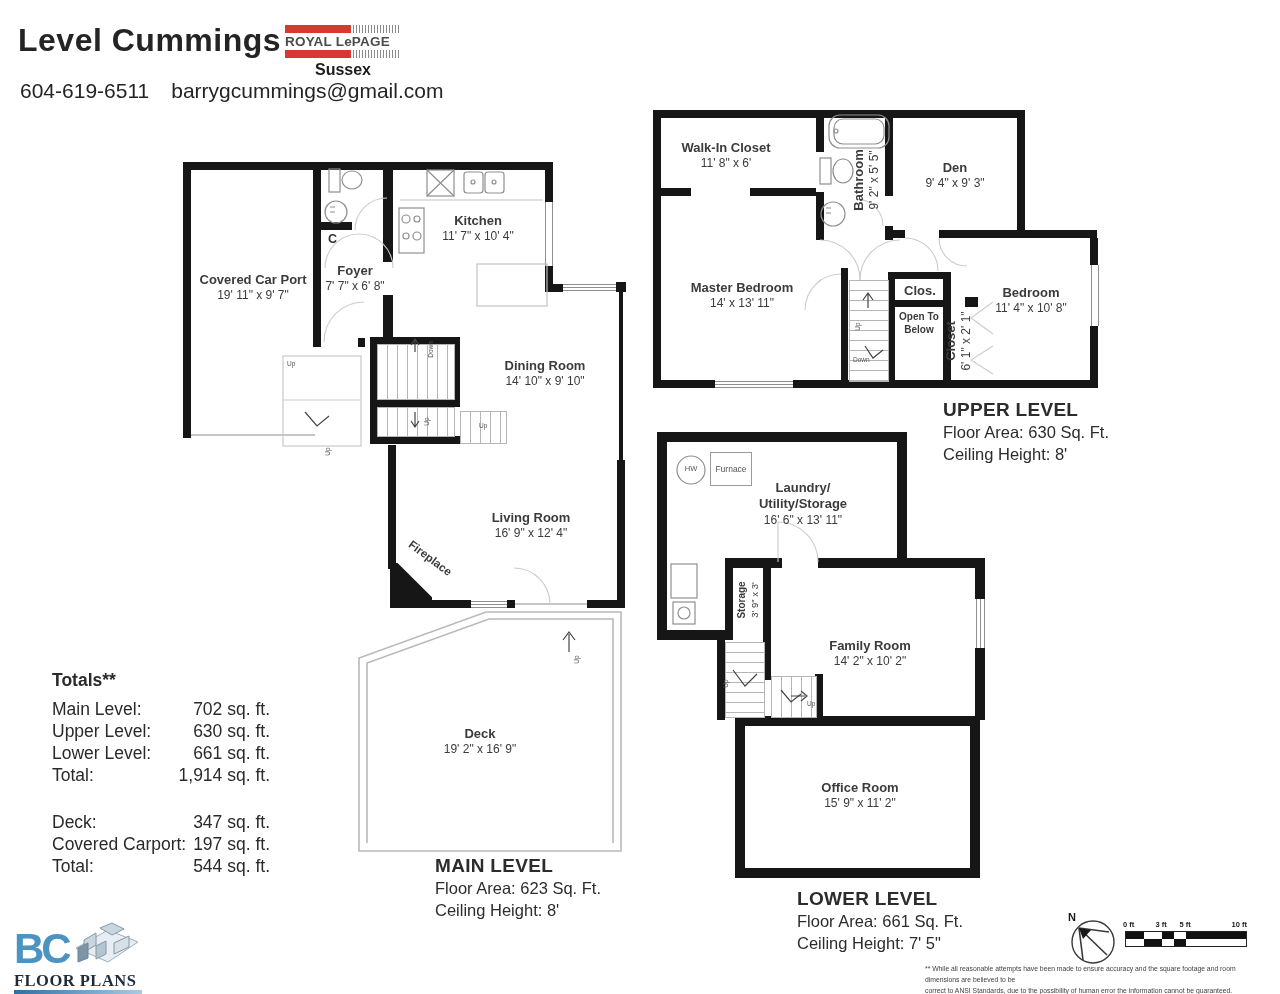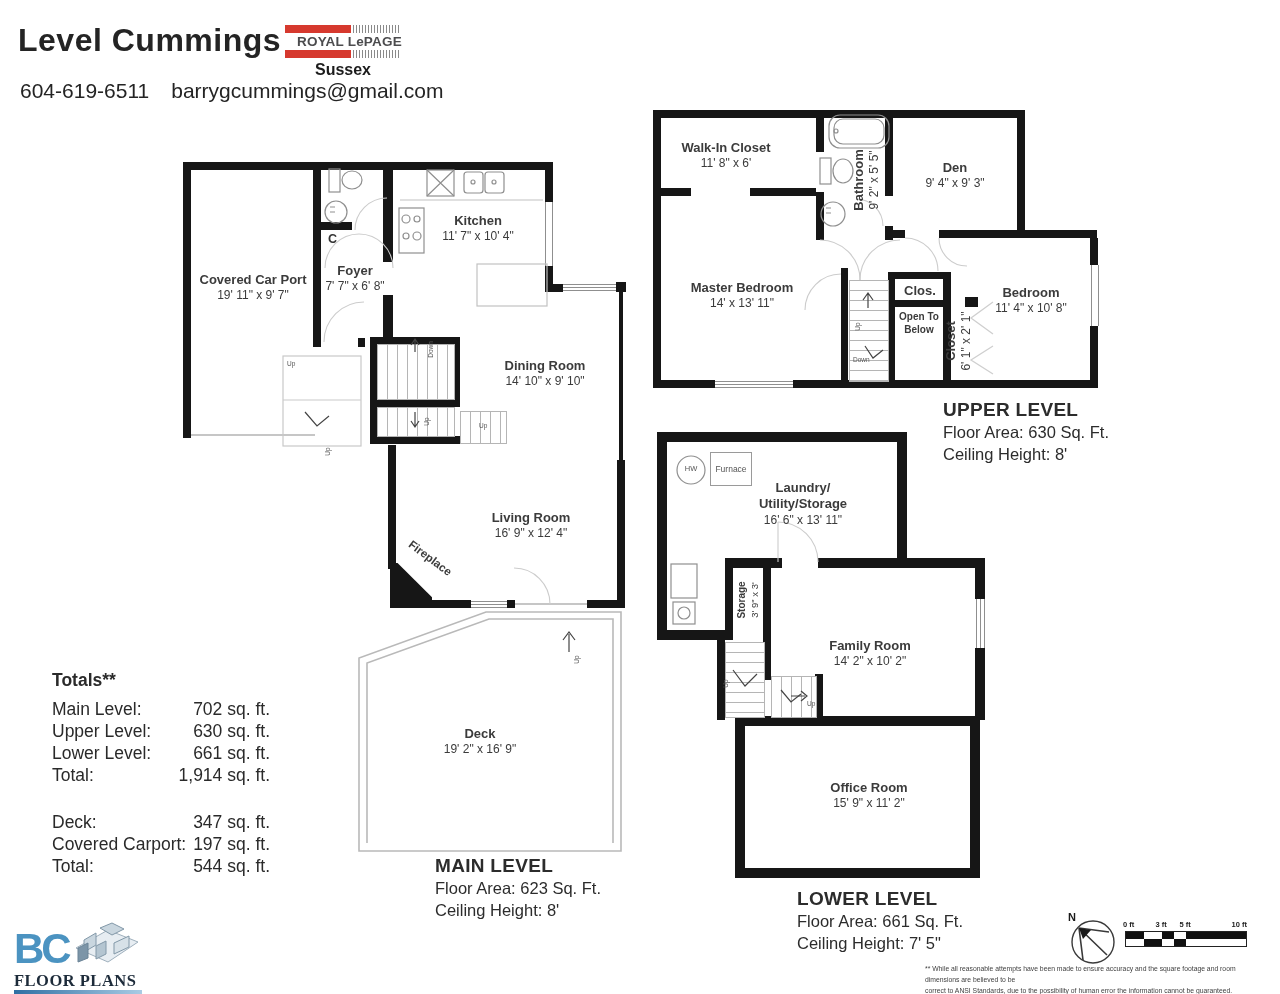--- a/index.html
+++ b/index.html
@@ -39,21 +39,21 @@
   .trow{display:flex;justify-content:space-between;line-height:22px;white-space:nowrap}
   .tgap{height:25px}
   
   .hname{position:absolute;left:18px;top:22px;font-size:32px;font-weight:bold;color:#242424;letter-spacing:.5px}
   .contact{position:absolute;left:20px;top:79px;font-size:21px;color:#242424}
   .contact span{margin-right:22px}
   .rlp{position:absolute;left:285px;top:25px;width:116px}
   .rlp-row{display:flex;gap:2px;height:8px}
   .rlp-red{flex:0 0 66px}
   .rlp-stripes{flex:1;background:repeating-linear-gradient(90deg,#8a8a8a 0 1px,#fff 1px 3px)}
-  .rlp-text{font-size:13.5px;font-weight:bold;color:#4c4c4e;letter-spacing:.2px;line-height:15px;margin:1px 12px;white-space:nowrap}
+  .rlp-text{font-size:13.5px;font-weight:bold;color:#4c4c4e;letter-spacing:.2px;line-height:15px;margin:1px 0;white-space:nowrap}
   .rlp-office{text-align:center;font-weight:bold;font-size:16px;color:#1c1c1c;margin-top:3px}
   
   .bclogo{position:absolute;left:14px;top:916px;width:132px;height:78px}
   .bc{position:absolute;left:0;top:12px;font-size:42px;font-weight:bold;color:#4b93c1;letter-spacing:-3px;line-height:1}
   .bcart{position:absolute;left:52px;top:0}
   .bcfp{position:absolute;left:0;top:55px;font-family:"Liberation Serif",serif;font-weight:bold;
         font-size:16.5px;color:#1d2b3a;letter-spacing:.5px;white-space:nowrap}
   .bcbar{position:absolute;left:0;top:74px;width:128px;height:5px;background:linear-gradient(90deg,#2f6fa3,#a9cbe4)}
   .compass{position:absolute;left:1062px;top:908px}
   .scale{position:absolute;left:1125px;top:920px;width:122px}
@@ -341,21 +341,21 @@
       <span>16' 6" x 13' 11"</span>
     </div>
     <div class="rl rot sm" style="left:93px;top:172px">
       <b>Storage</b>
       <span>3' 9" x 3'</span>
     </div>
     <div class="rl" style="left:215px;top:210px">
       <b>Family Room</b>
       <span>14' 2" x 10' 2"</span>
     </div>
-    <div class="rl" style="left:214px;top:352px">
+    <div class="rl" style="left:205px;top:352px">
       <b>Office Room</b>
       <span>15' 9" x 11' 2"</span>
     </div>
     <span class="tl rot" style="left:66px;top:252px">Up</span>
     <span class="tl" style="left:152px;top:272px">Up</span>
   </div>
   <div class="cap" style="left:797px;top:888px">
     <b>LOWER LEVEL</b>
     <span>Floor Area: 661 Sq. Ft.</span>
     <span>Ceiling Height: 7' 5"</span>

